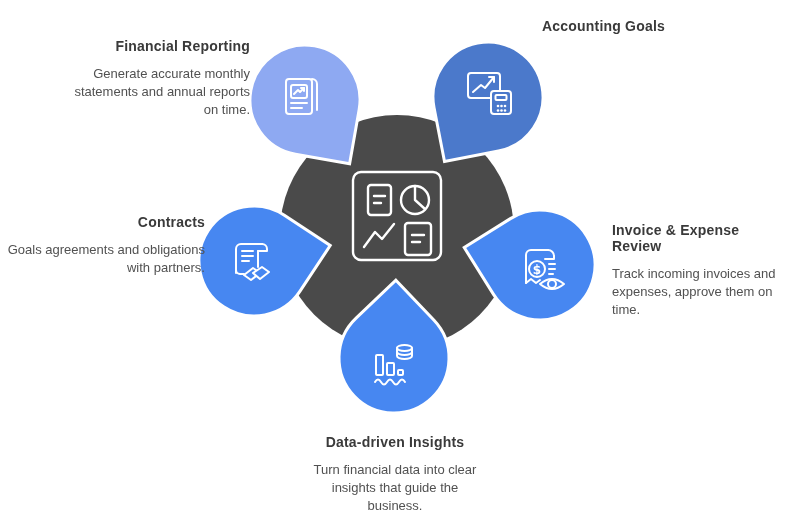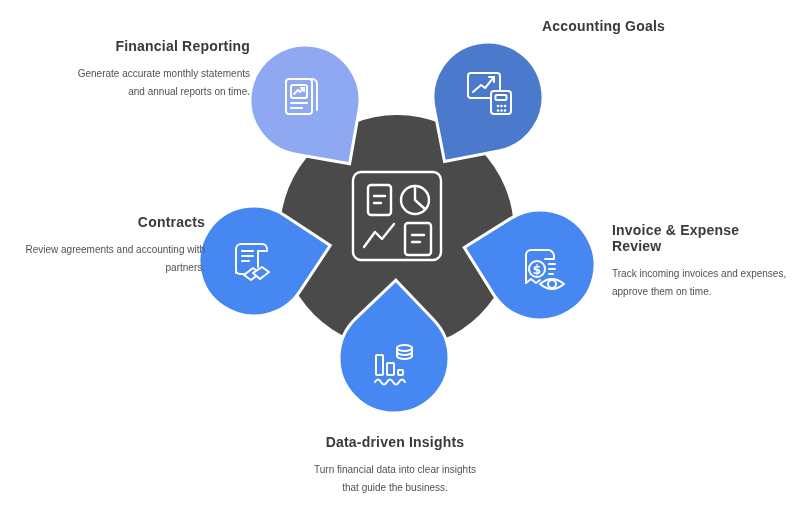--- a/index.html
+++ b/index.html
@@ -3,21 +3,21 @@
 <meta charset="utf-8">
 <style>
   html,body{margin:0;padding:0;background:#fff;}
   .canvas{
     position:relative;width:797px;height:527px;background:#ffffff;
     font-family:"Liberation Sans",sans-serif;overflow:hidden;
   }
   svg.diagram{position:absolute;left:0;top:0;}
   .node-label{position:absolute;}
   .node-title{font-size:14px;font-weight:bold;color:#3a3a3a;margin:0 0 11px 0;letter-spacing:.2px;}
-  .node-desc{font-size:10px;line-height:18px;color:#515151;}
+  .node-desc{font-size:13px;line-height:18px;color:#515151;}
   .align-right{text-align:right;}
   .align-left{text-align:left;}
   .align-center{text-align:center;}
   .label-tl{left:60px;top:16px;width:190px;margin-top:22px;}
   .label-tr{left:542px;top:18px;width:172px;}
   .label-left{left:0px;top:214px;width:205px;}
   .label-right{left:612px;top:222px;width:178px;}
   .label-bottom{left:305px;top:434px;width:180px;}
 </style>
 </head>
@@ -109,21 +109,21 @@
     <div class="node-title">Financial Reporting</div>
     <div class="node-desc">Generate accurate monthly statements and annual reports on time.</div>
   </div>
 
   <div class="node-label label-tr align-left">
     <div class="node-title">Accounting Goals</div>
   </div>
 
   <div class="node-label label-left align-right">
     <div class="node-title">Contracts</div>
-    <div class="node-desc">Review agreements and accounting with partners.</div>
+    <div class="node-desc">Goals agreements and obligations with partners.</div>
   </div>
 
   <div class="node-label label-right align-left">
     <div class="node-title">Invoice &amp; Expense Review</div>
     <div class="node-desc">Track incoming invoices and expenses, approve them on time.</div>
   </div>
 
   <div class="node-label label-bottom align-center">
     <div class="node-title">Data-driven Insights</div>
     <div class="node-desc">Turn financial data into clear insights that guide the business.</div>

